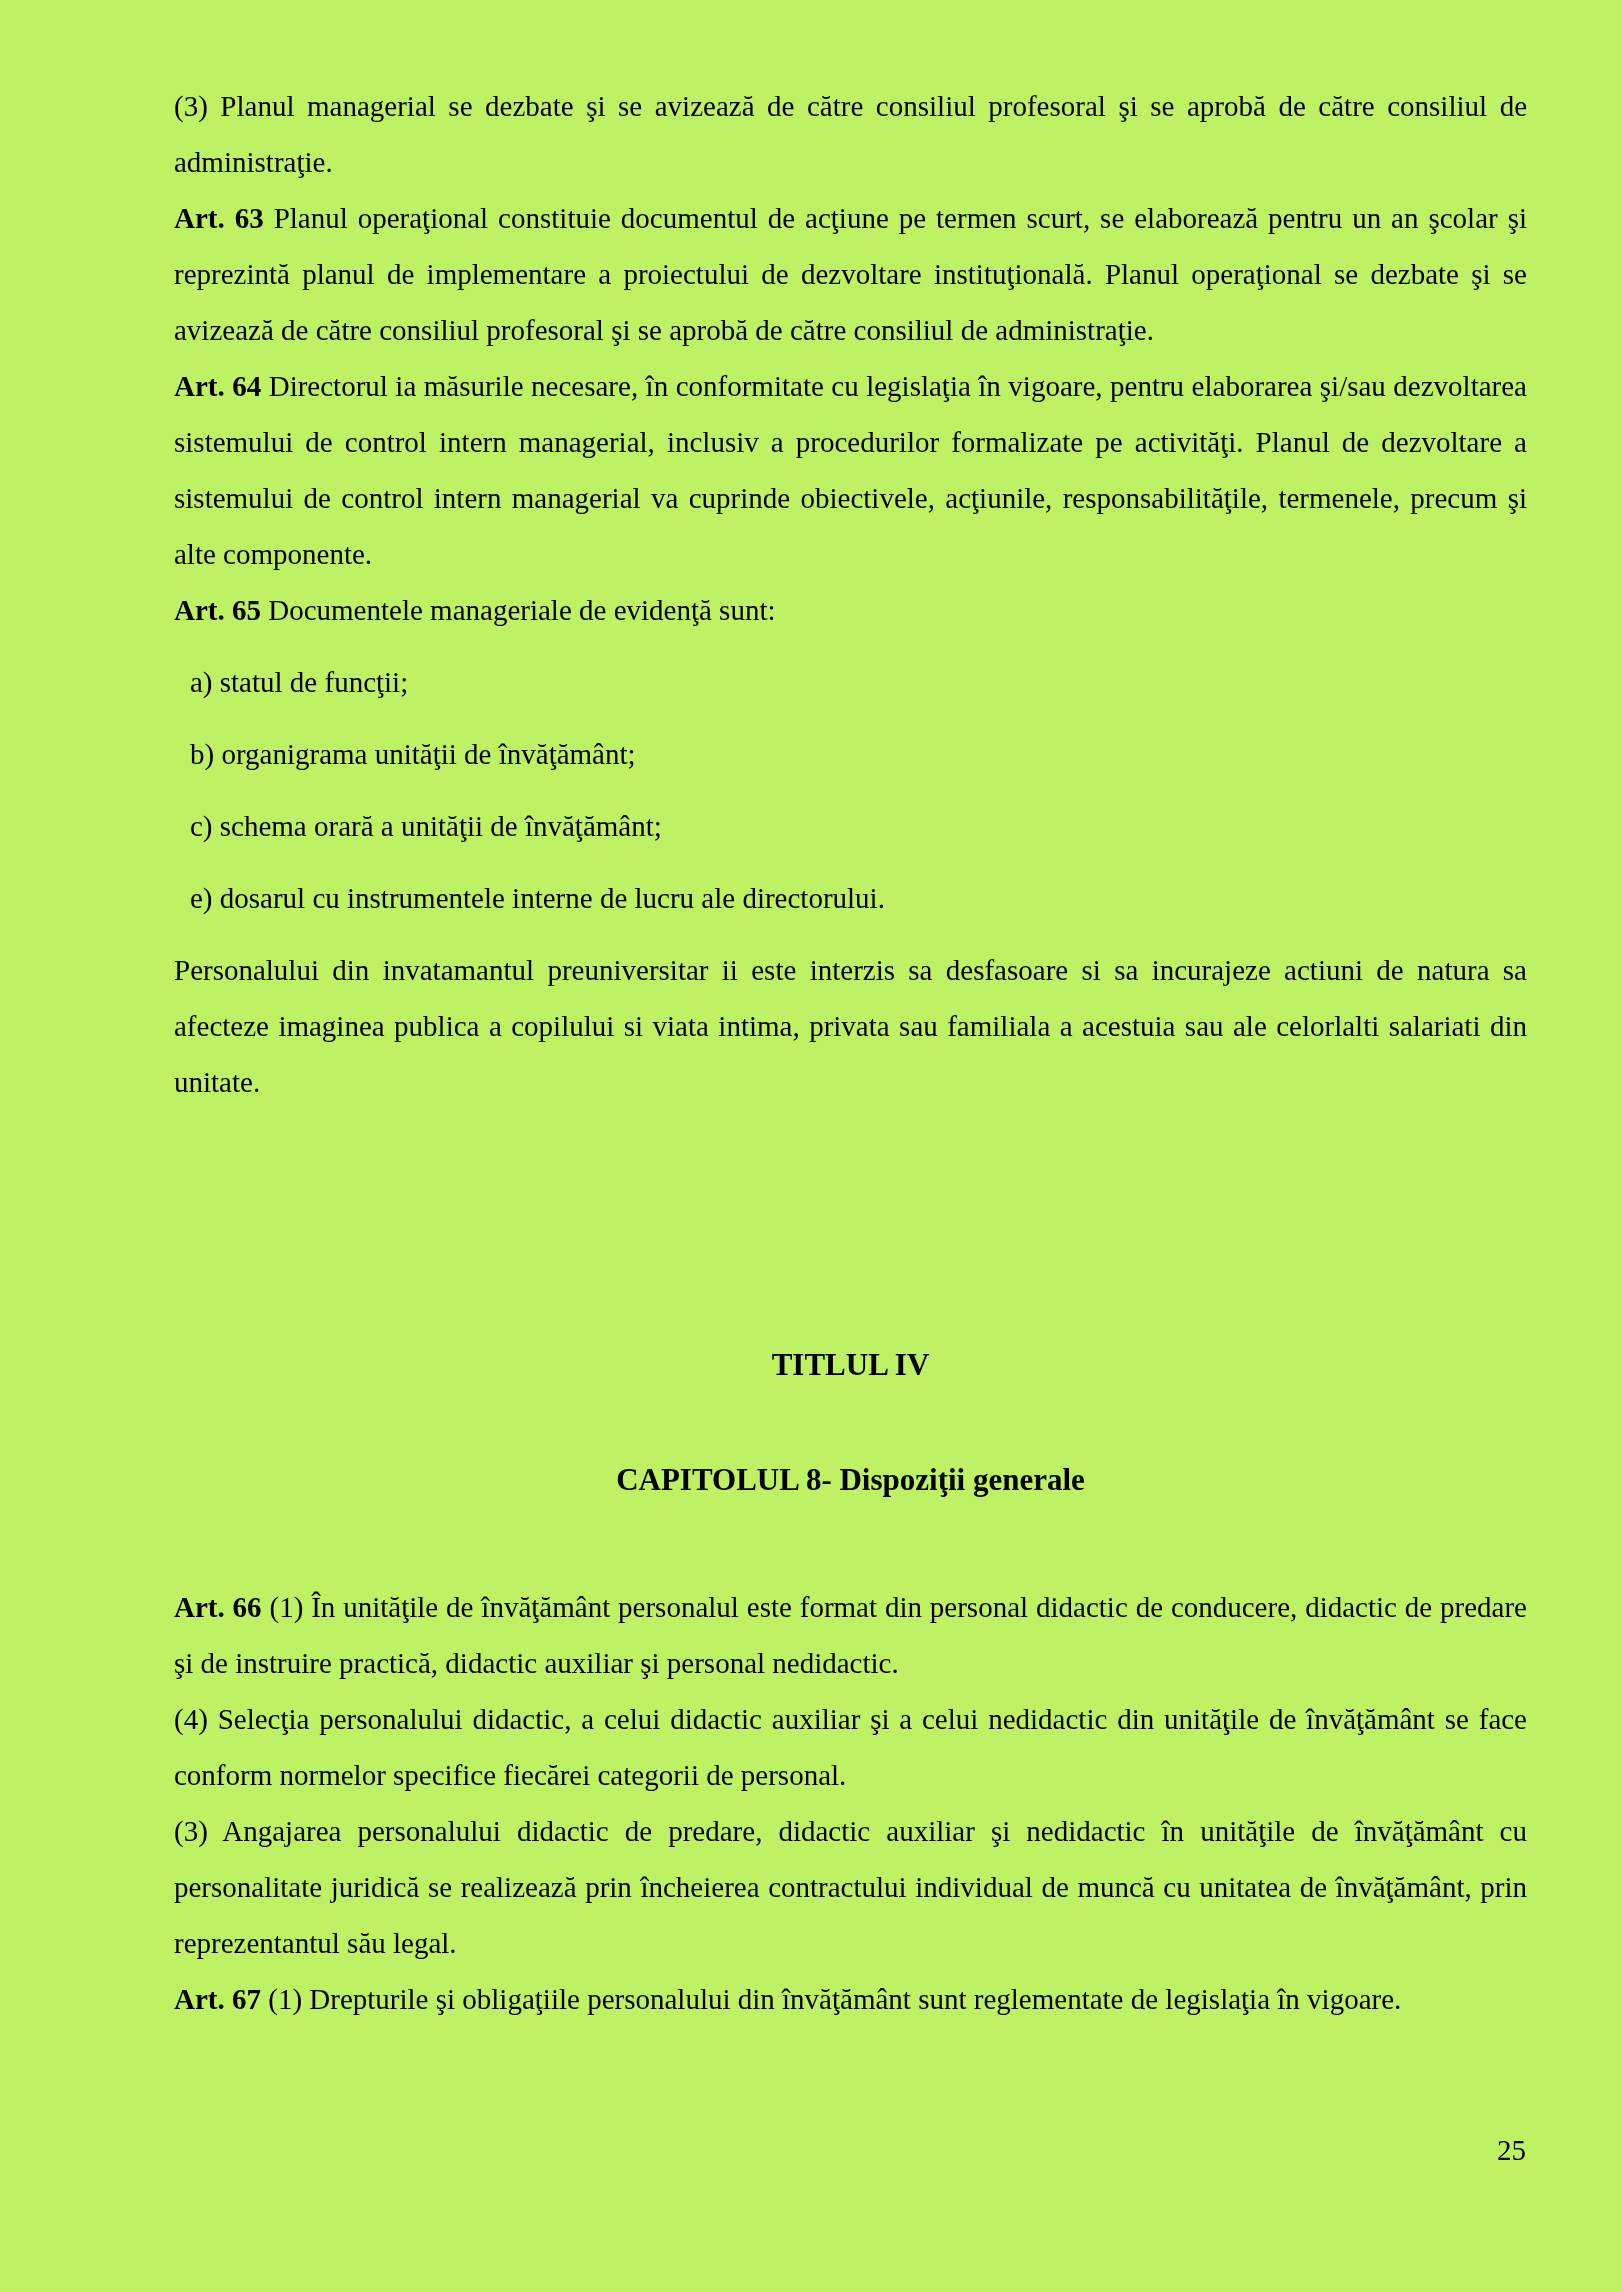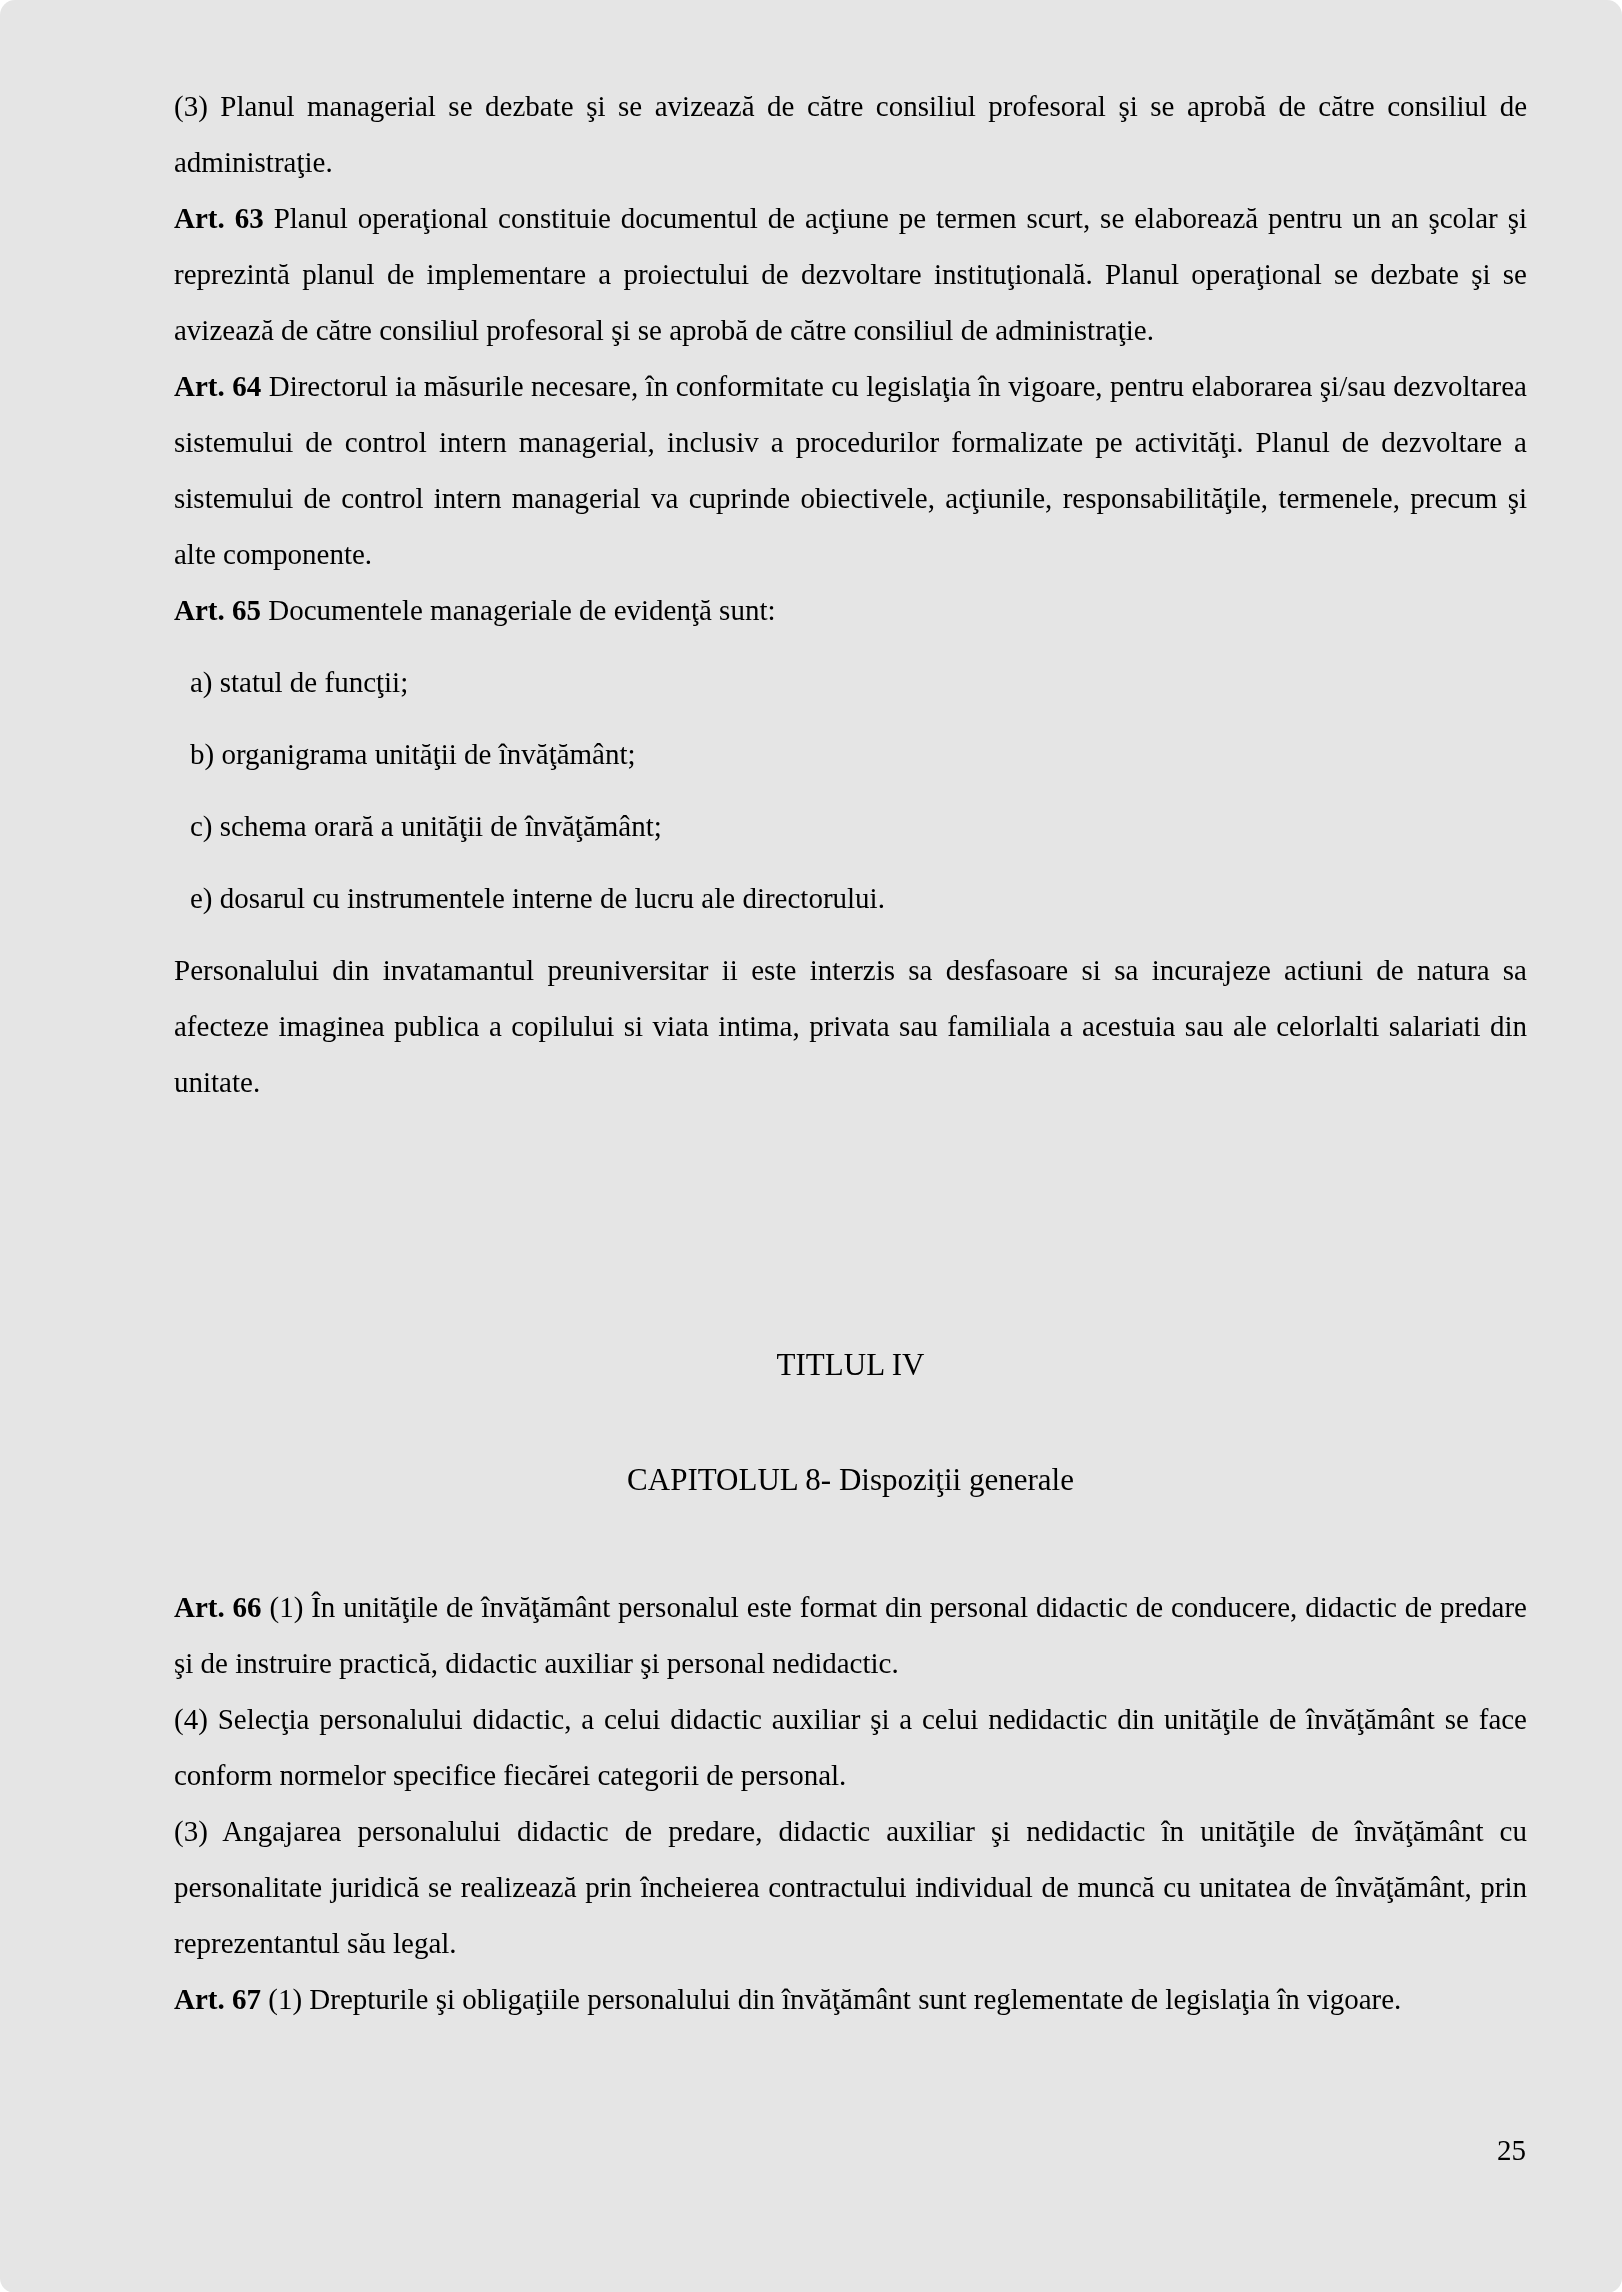--- a/index.html
+++ b/index.html
@@ -4,25 +4,24 @@
 <style>
   html, body {
     margin: 0;
     padding: 0;
     background: #ffffff;
   }
   .page {
     position: relative;
     width: 1622px;
     height: 2293px;
-    background: #e5e5e5;
+    background: #bef264;
     color: #000000;
     font-family: "Liberation Serif", "DejaVu Serif", serif;
     overflow: hidden;
-    border-radius: 15px;
   }
   .content {
     position: absolute;
     left: 174px;
     top: 78px;
     width: 1353px;
     font-size: 29px;
     line-height: 56px;
   }
   .para {
@@ -35,21 +34,21 @@
     padding: 0;
     text-align: left;
   }
   .b {
     font-weight: 700;
   }
   .heading {
     margin: 0;
     padding: 0;
     text-align: center;
-    font-weight: 400;
+    font-weight: 700;
     font-size: 31px;
     line-height: 56px;
   }
   .spacer-a { height: 227px; }
   .spacer-b { height: 59px; }
   .spacer-c { height: 71px; }
   .page-number {
     position: absolute;
     top: 2122px;
     right: 96px;

